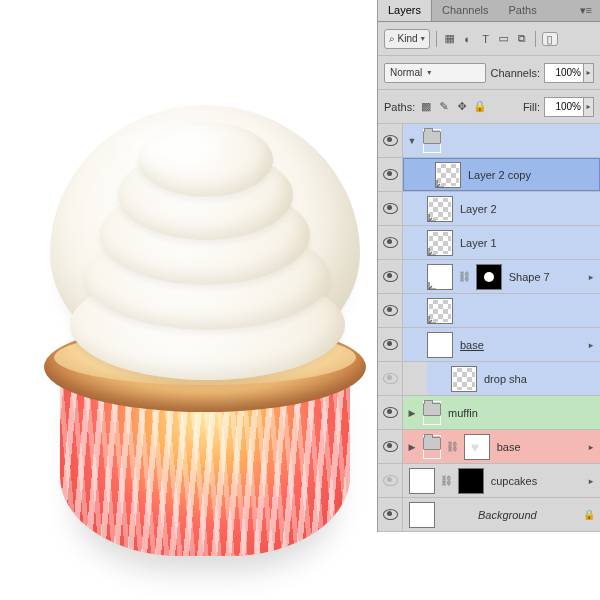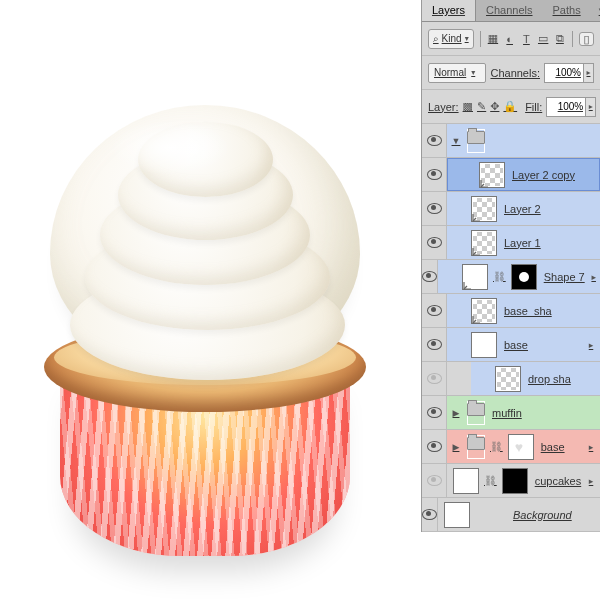--- a/index.html
+++ b/index.html
@@ -20,21 +20,21 @@
          background: radial-gradient(ellipse at 50% 35%, #ffefcf 0%, #f6d49a 60%, #dca864 100%);}
   .cream { position:absolute; left:50px; top:105px; width:310px; height:265px; border-radius:50% 50% 48% 48%/56% 56% 44% 44%;
            background: radial-gradient(circle at 42% 32%, #ffffff 0%, #fbf8f1 40%, #f3eee0 75%, #e8e1cf 100%);
            box-shadow: inset -15px -25px 40px rgba(190,180,150,.35), 0 18px 20px -14px rgba(0,0,0,.12);}
   .swirl{position:absolute;border-radius:50%;background:radial-gradient(circle at 40% 35%,#fff 0%,#f7f3e8 70%,#eee6d3 100%);
          box-shadow:inset -6px -8px 14px rgba(190,180,150,.25), 0 4px 6px rgba(0,0,0,.05);}
   .hl{position:absolute;left:110px;top:120px;width:120px;height:55px;border-radius:50%;
       background:radial-gradient(ellipse,#fff 0%,rgba(255,255,255,0) 70%);}
 
   
-  #panel { position:absolute; right:0; top:0; width:178px; background:#d7d7d7; box-shadow:-1px 0 0 #9a9a9a;text-decoration:underline;}
+  #panel { position:absolute; right:0; top:0; width:222px; background:#d7d7d7; box-shadow:-1px 0 0 #9a9a9a;}
   .tabs{display:flex;background:#b7b7b7;border-bottom:1px solid #8f8f8f;}
   .tab{padding:4px 10px;color:#555;}
   .tab.active{background:#d7d7d7;color:#000;border-right:1px solid #8f8f8f;}
   .menu{margin-left:auto;padding:4px 8px;color:#555;}
   .row{display:flex;align-items:center;gap:4px;padding:4px 6px;border-bottom:1px solid #bdbdbd;min-height:25px;}
   .kind-sel{display:inline-flex;align-items:center;border:1px solid #9a9a9a;background:#efefef;border-radius:3px;height:18px;padding:0 4px;gap:3px;font-size:10px;}
   .sep{width:1px;height:16px;background:#9a9a9a;margin:0 2px;}
   .glyph{display:inline-block;width:14px;text-align:center;color:#555;cursor:default;}
   .dd{display:inline-flex;align-items:center;border:1px solid #9a9a9a;background:#f3f3f3;height:18px;padding:0 5px;border-radius:2px;font-size:10px;}
   .dd .arr{margin-left:5px;font-size:8px;color:#555;}
@@ -118,21 +118,21 @@
           <span class="arr">▾</span>
       </span>
       <span class="lab">Channels:</span>
       <span class="pct">
         <input value="100%" style="">
           <span class="bar">▸</span>
       </span>
     </div>
 
     <div class="row">
-      <span class="lab">Layer:</span>
+      <span class="lab">Paths:</span>
       <span class="glyph">▩</span>
       <span class="glyph">✎</span>
       <span class="glyph">✥</span>
       <span class="glyph">🔒</span>
       <span style="flex:1"></span>
       <span class="lab">Fill:</span>
       <span class="pct">
         <input value="100%" style="">
           <span class="bar">▸</span>
       </span>
@@ -225,21 +225,20 @@
           </div>
           <div class="body" style="padding-left: 22px;">
             <span class="thumb chk">
               <span class="clip">
                 <svg width="9" height="9">
                   <path d="M1 1 L1 8 L8 8" fill="none" stroke="#666" stroke-width="1.2"></path>
                   <path d="M1 8 L4 5" stroke="#666" stroke-width="1.2"></path>
                 </svg>
               </span>
             </span>
-            <span class="name">base_sha</span>
           </div>
         </div>
         <div class="layer tint-blue">
           <div class="vis">
             <div class="eye"></div>
           </div>
           <div class="body" style="padding-left: 22px;">
             <span class="thumb " style="background: rgb(255, 255, 255);"></span>
             <span class="name ul">base</span>
             <span class="disc">▸</span>

